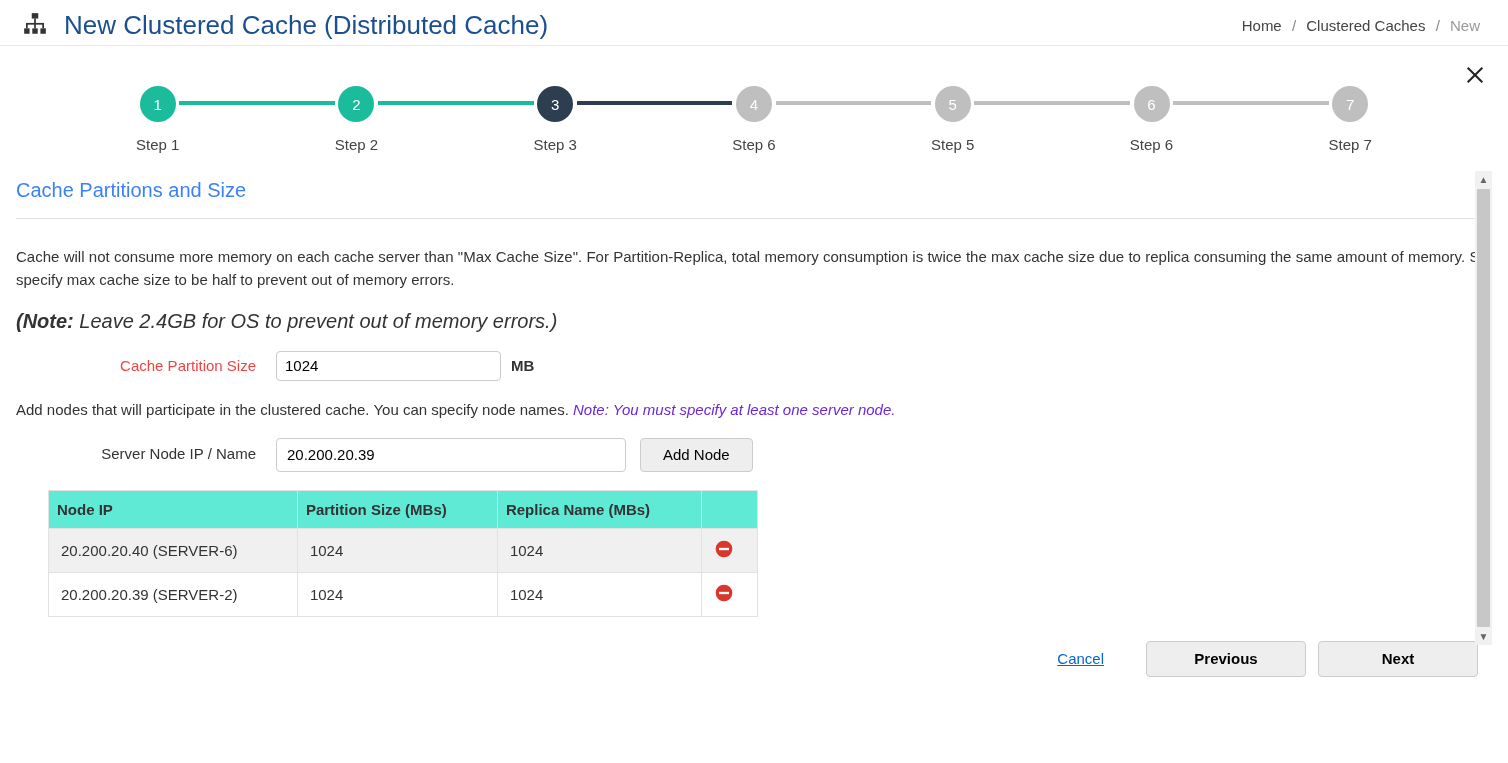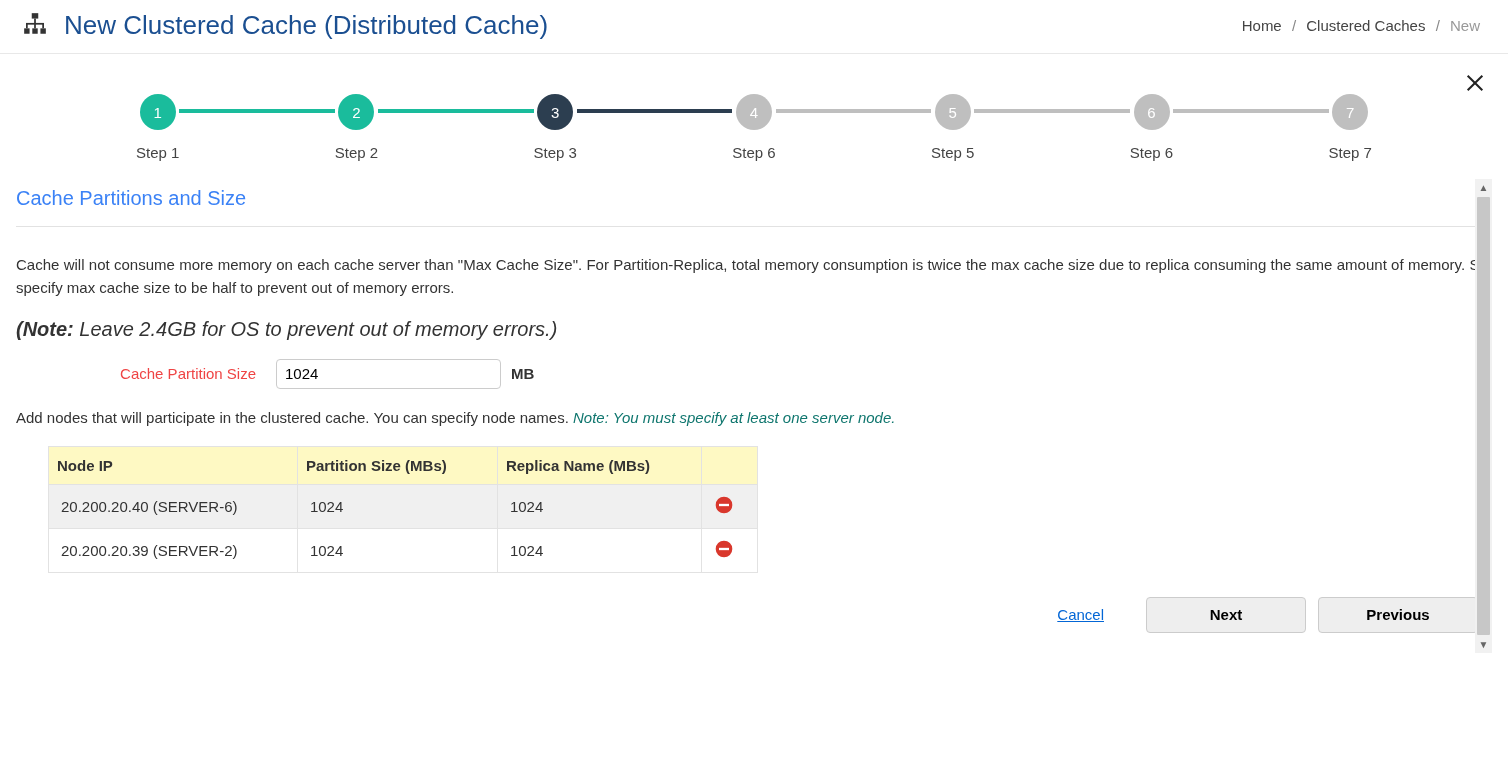--- a/index.html
+++ b/index.html
@@ -7,21 +7,21 @@
       font-family: "Segoe UI", -apple-system, Arial, sans-serif;
       font-size: 14px;
       color: #333;
       background: #fff;
       width: 1508px;
     }
     .header {
       display: flex;
       justify-content: space-between;
       align-items: center;
-      padding: 10px 28px 12px 22px;
+      padding: 10px 28px 4px 22px;
       border-bottom: 1px solid #e8e8e8;
     }
     .header-left {
       display: flex;
       align-items: center;
       gap: 16px;
     }
     .page-title {
       font-size: 26px;
       font-weight: 400;
@@ -132,21 +132,21 @@
       width: 225px;
       height: 30px;
       border: 1px solid #ccc;
       border-radius: 4px;
       padding: 0 8px;
       font-size: 15px;
     }
     .unit { margin-left: 10px; font-size: 15px; font-weight: bold; }
 
     .instruction-line { font-size: 15px; margin-bottom: 20px; }
-    .red-note { color: #0f766e; font-style: italic; }
+    .red-note { color: #6d28d9; font-style: italic; }
 
     .node-row {
       display: flex;
       align-items: center;
       margin: 0 0 18px 0;
     }
     .node-label {
       width: 260px;
       text-align: right;
       padding-right: 20px;
@@ -178,21 +178,21 @@
       margin-left: 32px;
       border: 1px solid #ddd;
     }
     .node-table th, .node-table td {
       border: 1px solid #e2e2e2;
       padding: 10px 12px;
       text-align: left;
       font-size: 15px;
     }
     .node-table th {
-      background: #fef9c3;
+      background: #5eead4;
       font-weight: 600;
       padding-left: 8px;
     }
     .node-table tbody tr:nth-child(odd) { background: #f0f0f0; }
     .node-table tbody tr:nth-child(even) { background: #fff; }
     .remove-cell { text-align: center; width: 56px; }
     .remove-icon { cursor: pointer; display: inline-flex; }
 
     .scroll-track {
       position: absolute;
@@ -332,20 +332,25 @@
     <div class="form-row">
       <label class="form-label">Cache Partition Size</label>
       <input type="number" class="num-input" value="1024" style="">
       <span class="unit">MB</span>
     </div>
 
     <p class="instruction-line">
       <span>Add nodes that will participate in the clustered cache. You can specify node names. </span><span class="red-note">Note: You must specify at least one server node.</span>
     </p>
 
+    <div class="node-row">
+      <label class="node-label">Server Node IP / Name</label>
+      <input type="text" class="text-input" value="20.200.20.39" style="">
+      <button class="add-node-btn">Add Node</button>
+    </div>
 
     <table class="node-table">
       <thead>
         <tr>
           <th>Node IP</th>
           <th>Partition Size (MBs)</th>
           <th>Replica Name (MBs)</th>
           <th></th>
         </tr>
       </thead>
@@ -378,17 +383,17 @@
     <div class="scroll-track">
       <div class="scroll-arrow">▲</div>
       <div class="scroll-thumb"></div>
       <div class="scroll-arrow">▼</div>
     </div>
 
   </div>
 
   <div class="footer-btns">
     <a class="link-cancel">Cancel</a>
+    <button class="nav-btn">Previous</button>
     <button class="nav-btn">Next</button>
-    <button class="nav-btn">Previous</button>
   </div>
 
 </div>
 
 </body></html>

